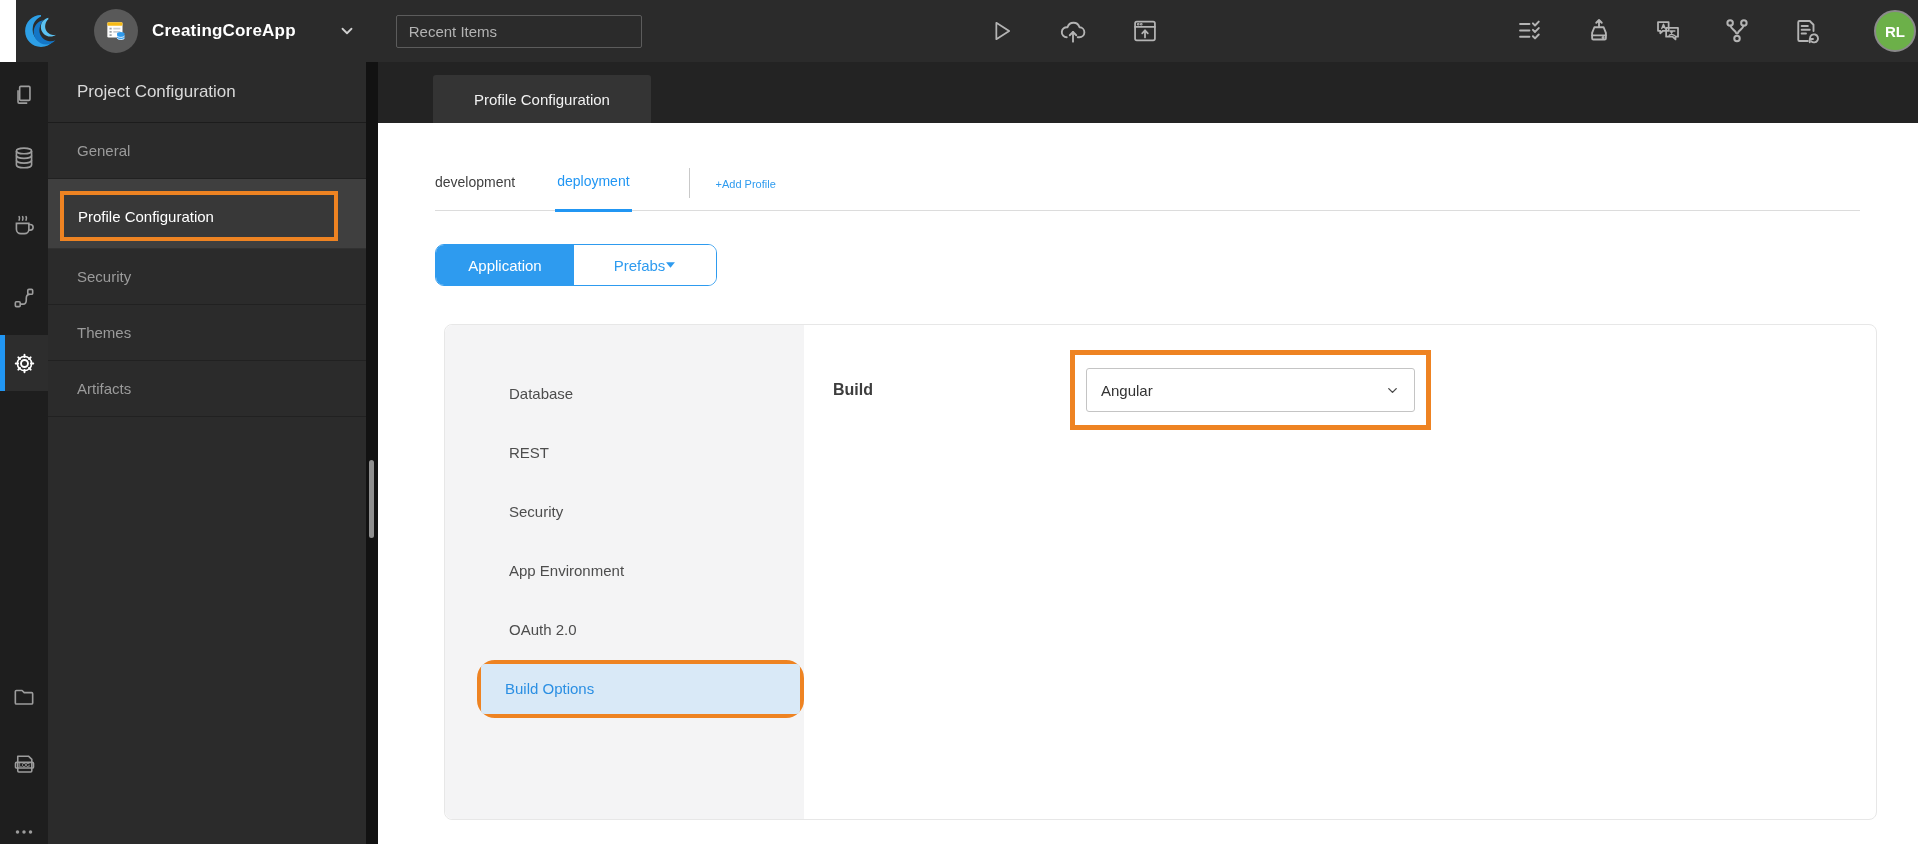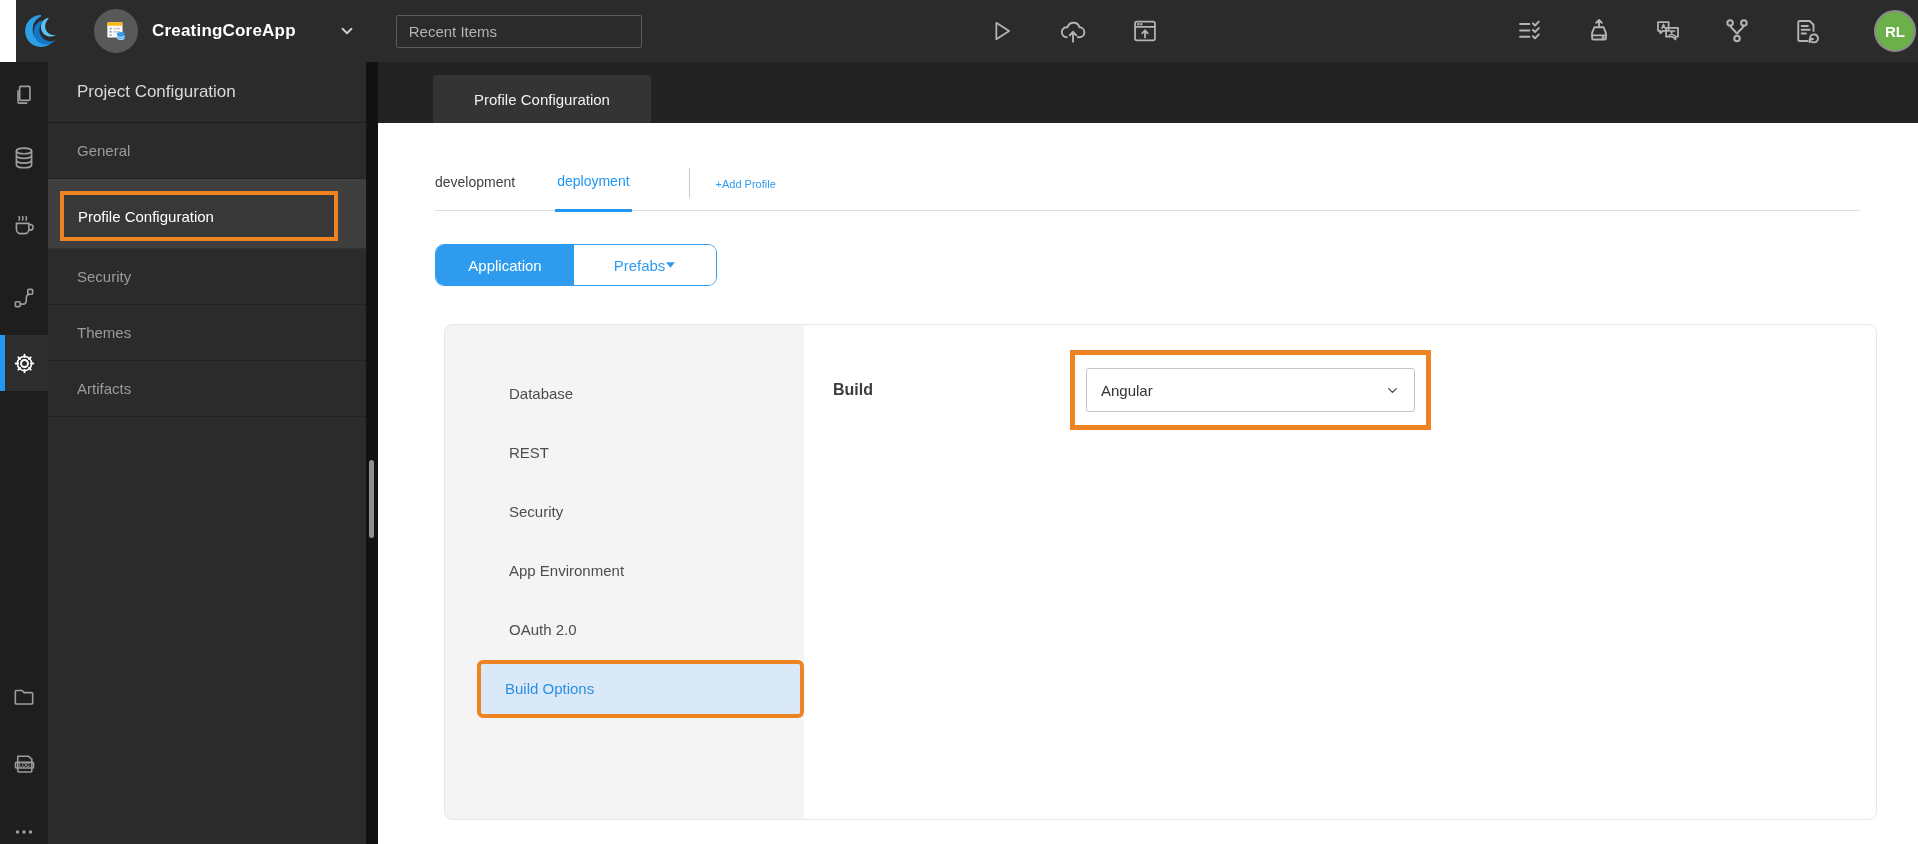--- a/index.html
+++ b/index.html
@@ -71,21 +71,21 @@
   .seg.app { width:138px; background:#2e9bef; color:#fff; }
   .seg.pre { width:142px; background:#fff; color:#2e9bef; }
 
   .card { margin-top:38px; margin-left:9px; width:1433px; height:496px;
     border:1px solid #e7e7e7; border-radius:8px; display:flex; background:#fff; }
   .panel { width:359px; background:#f4f4f5; border-radius:8px 0 0 8px; padding-top:39px; flex-shrink:0; }
   .menu-item { height:59px; display:flex; align-items:center; padding-left:64px;
     color:#4d4d4d; font-size:15px; cursor:pointer; }
   .menu-active-wrap { height:59px; display:flex; align-items:center; }
   .menu-annot { margin-left:32px; width:328px; height:58px; border:4px solid #ee8322;
-    border-radius:6px; display:flex; cursor:pointer;justify-content:center; }
+    border-radius:18px; display:flex; cursor:pointer;justify-content:center; }
   .menu-active { flex:1; background:#d9e9f7; border-radius:4px; display:flex;
     align-items:center; padding-left:24px; color:#2b8fe3; font-size:15px; }
 
   .form { flex:1; padding:25px 0 0 29px; }
   .form-row { display:flex; align-items:center; }
   .form-label { width:237px; color:#3d3d3d; font-size:16px; font-weight:700; flex-shrink:0; }
   .form-label.type { width:253px; }
   .annot-box { border:5px solid #ee8322; padding:13px 11px; }
   .select { width:329px; height:44px; border:1px solid #c4c4c4; border-radius:3px;
     background:#fff; display:flex; align-items:center; justify-content:space-between;

